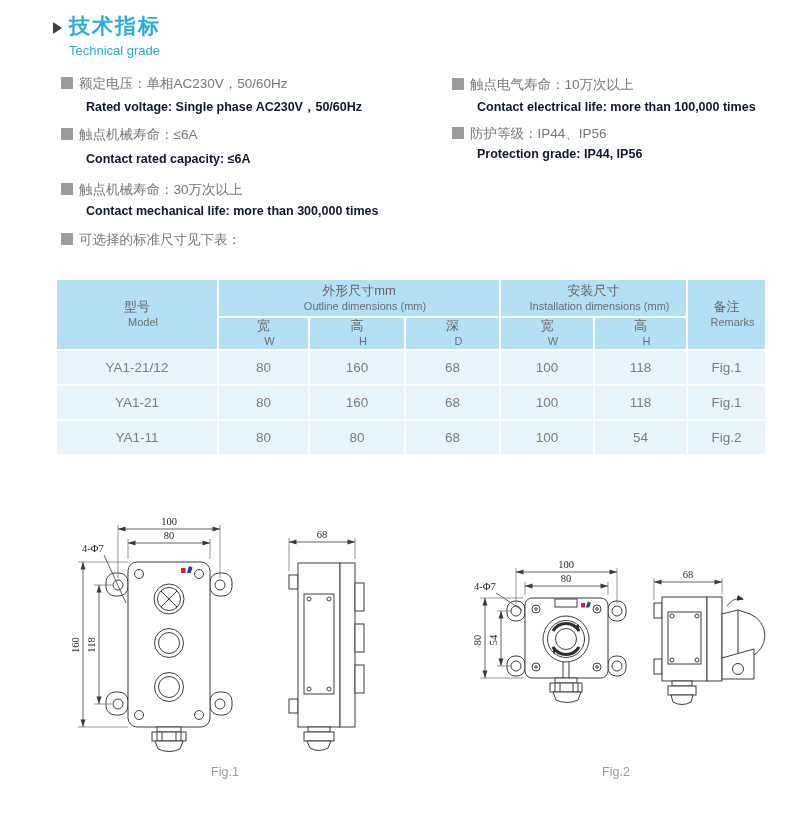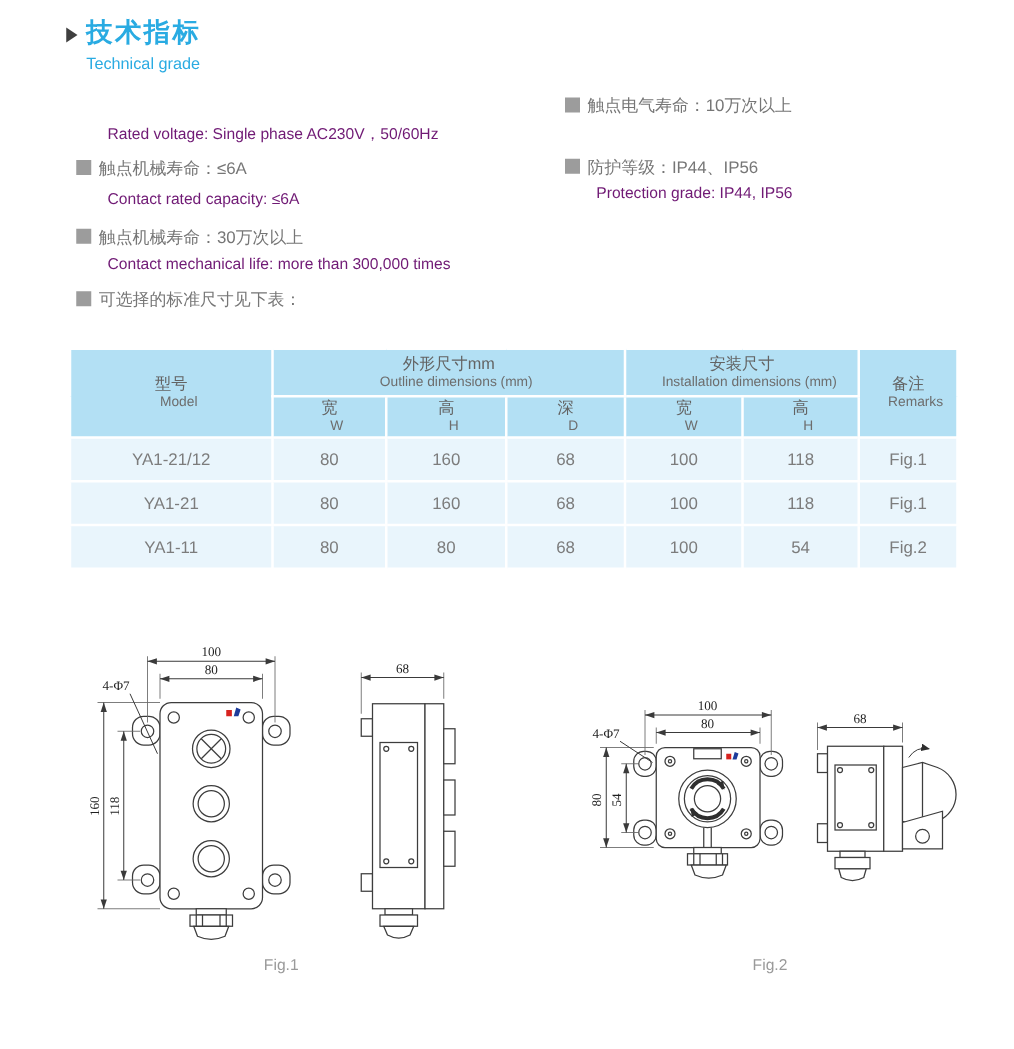--- a/index.html
+++ b/index.html
@@ -13,21 +13,21 @@
         font-family:"Liberation Sans",sans-serif;}
   
   .marker{position:absolute;left:53px;top:22px;width:0;height:0;
           border-left:9px solid #3f3f3f;border-top:6px solid transparent;border-bottom:6px solid transparent;}
   .title-zh{position:absolute;left:69px;top:12px;font-size:21px;font-weight:bold;
             letter-spacing:2px;color:var(--accent);}
   .title-en{position:absolute;left:69px;top:43px;font-size:13px;color:var(--accent);}
   
   .spec{position:absolute;white-space:nowrap;line-height:1;}
   .spec.zh{font-size:13.5px;color:#767676;}
-  .spec.en{font-size:12.5px;color:#701a75;}
+  .spec.en{font-size:12.5px;color:#0f172a;font-weight:bold;}
   .bullet{display:inline-block;width:12px;height:12px;background:var(--bullet);
           margin-right:6px;vertical-align:-1px;}
   
   .spec-table{position:absolute;left:55px;top:278px;width:710px;
               border-collapse:collapse;table-layout:fixed;}
   .spec-table th,.spec-table td{border:2px solid #fff;padding:0;text-align:center;vertical-align:middle;}
   .spec-table thead th{background:var(--table-header-bg);font-weight:normal;}
   .spec-table tbody td{background:var(--table-row-bg);color:#7c7c7c;font-size:13.5px;height:35px;}
   .th-zh{font-size:13px;line-height:1.3;color:#636363;}
   .th-en{font-size:11px;line-height:1.25;color:#6d6d6d;margin-left:12px;}
@@ -45,28 +45,30 @@
 </style>
 </head>
 <body>
 
 <div class="page">
 
   <span class="marker"></span>
   <div class="title-zh">技术指标</div>
   <div class="title-en">Technical grade</div>
 
+  <div class="spec zh" style="left:61px;top:77px"><span class="bullet"></span><span>额定电压：单相AC230V，50/60Hz</span></div>
   <div class="spec en" style="left:86px;top:101px">Rated voltage: Single phase AC230V，50/60Hz</div>
   <div class="spec zh" style="left:61px;top:128px"><span class="bullet"></span><span>触点机械寿命：≤6A</span></div>
   <div class="spec en" style="left:86px;top:153px">Contact rated capacity: ≤6A</div>
   <div class="spec zh" style="left:61px;top:183px"><span class="bullet"></span><span>触点机械寿命：30万次以上</span></div>
   <div class="spec en" style="left:86px;top:205px">Contact mechanical life: more than 300,000 times</div>
   <div class="spec zh" style="left:61px;top:233px"><span class="bullet"></span><span>可选择的标准尺寸见下表：</span></div>
 
   <div class="spec zh" style="left:452px;top:78px"><span class="bullet"></span><span>触点电气寿命：10万次以上</span></div>
+  <div class="spec en" style="left:477px;top:101px">Contact electrical life: more than 100,000 times</div>
   <div class="spec zh" style="left:452px;top:127px"><span class="bullet"></span><span>防护等级：IP44、IP56</span></div>
   <div class="spec en" style="left:477px;top:148px">Protection grade: IP44, IP56</div>
 
   <table class="spec-table">
     <colgroup>
       <col style="width:162px">
         <col style="width:91px">
         <col style="width:96px">
       <col style="width:95px">
         <col style="width:94px">

